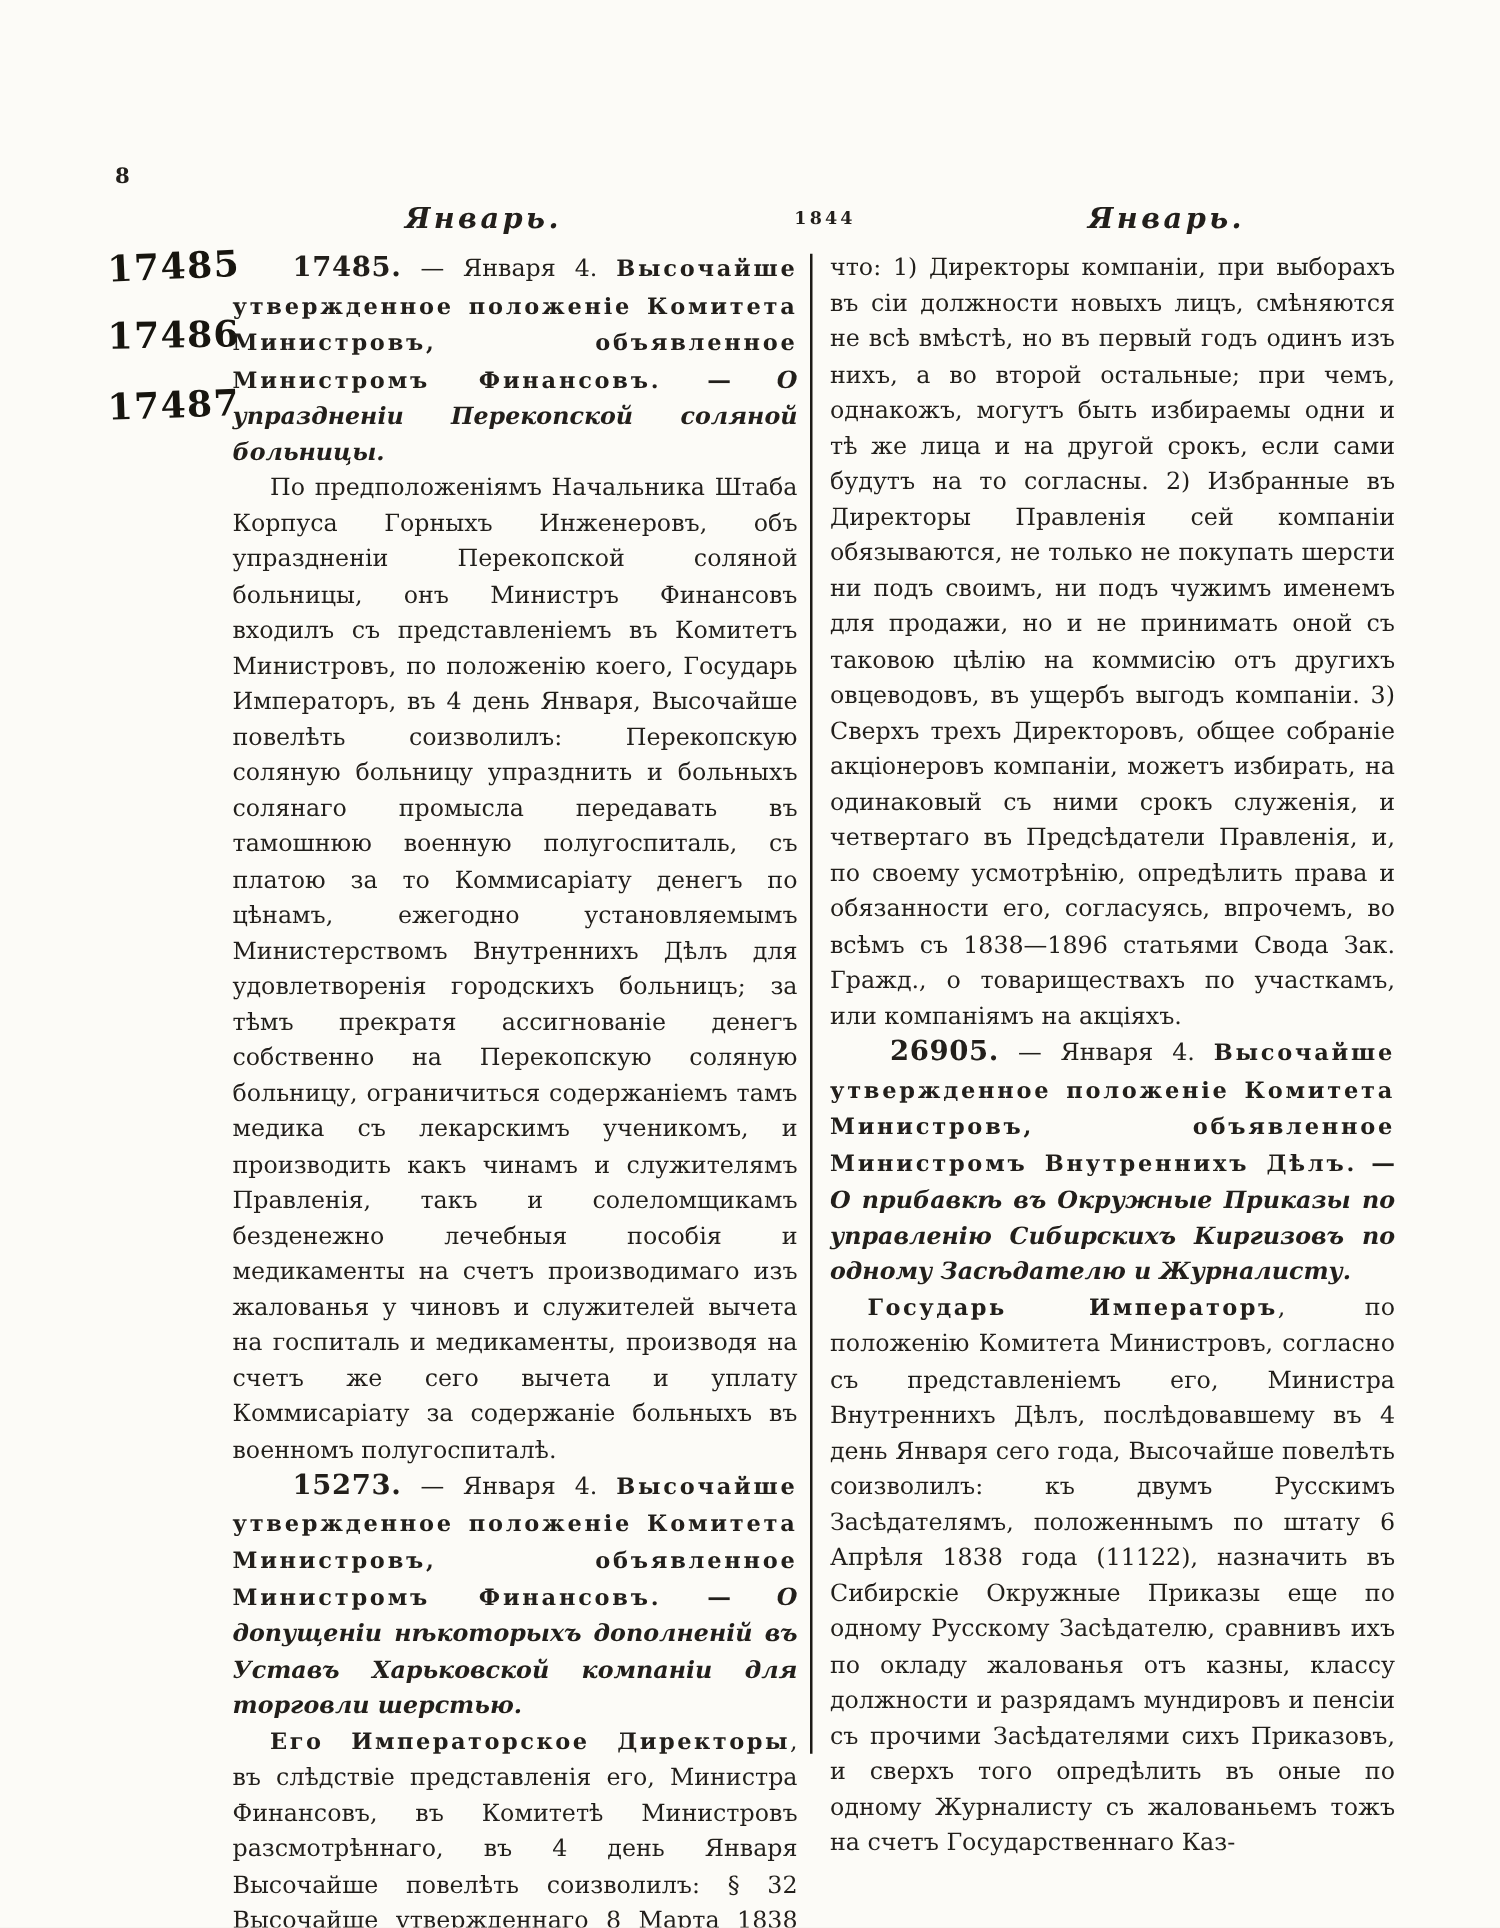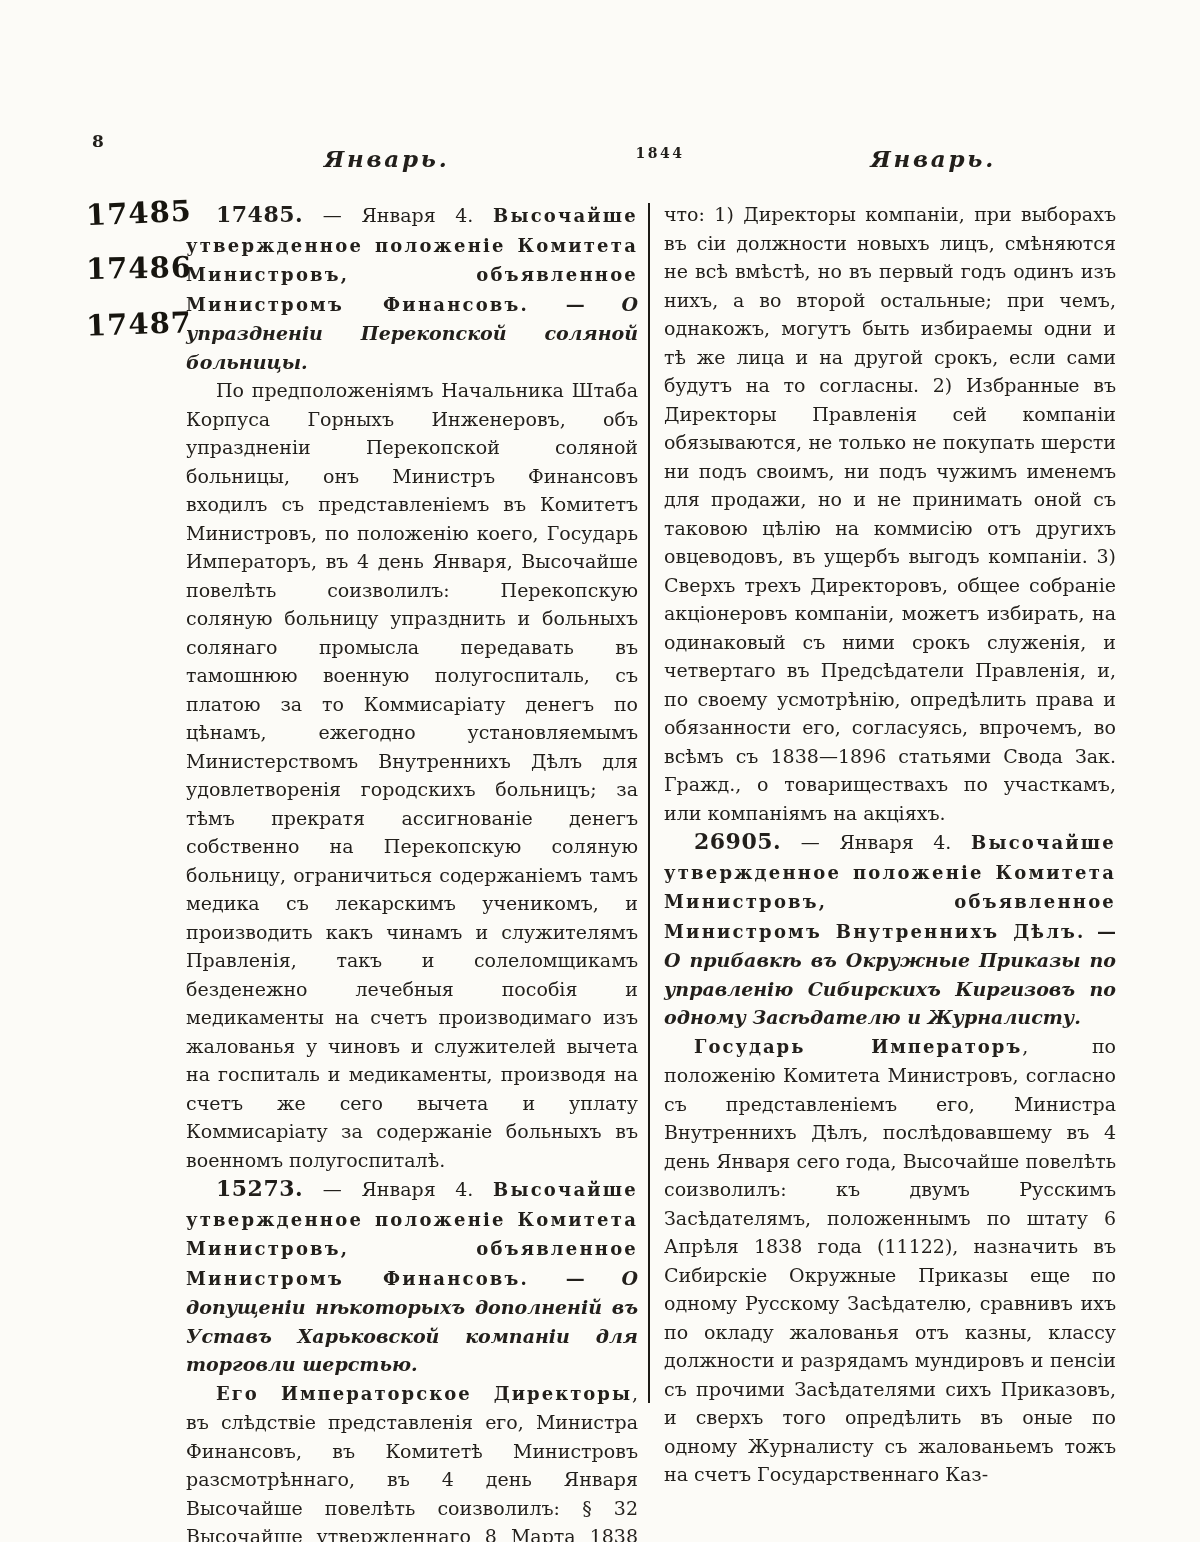--- a/index.html
+++ b/index.html
@@ -20,22 +20,22 @@
     font-size: 17px; font-weight: bold;
   }
   .header-title {
     position: absolute; top: 116px; left: 185px; width: 950px;
     text-align: center;
     font-size: 27px; font-weight: bold;
     letter-spacing: 0.32em; word-spacing: 0.9em;
     white-space: nowrap;
   }
   .subheader {
-    position: absolute; top: 145px; left: 185px; width: 950px;
-    display: flex; align-items: flex-start; gap: 47px;
+    position: absolute; top: 161px; left: 185px; width: 950px;
+    display: flex; align-items: center; gap: 47px;
   }
   .sub-left, .sub-right {
     width: 452px; text-align: center;
     font-style: italic; font-weight: bold;
     font-size: 23px; letter-spacing: 0.12em;
   }
   .sub-center {
     flex: 1; text-align: center;
     font-weight: bold; font-size: 14px; letter-spacing: 0.18em;
   }
@@ -53,21 +53,21 @@
   }
   .col {
     position: absolute; top: 200px; width: 452px;
     text-align: justify;
     font-size: 19px; line-height: 28.5px;
   }
   .col-left { left: 186px; }
   .col-right { left: 664px; }
   .col p { margin: 0; text-indent: 30px; }
   .col p.no-indent { text-indent: 0; }
-  .entry-num { font-weight: bold; font-size: 22px; letter-spacing: 0.5px; }
+  .entry-num { font-weight: bold; font-size: 22px; letter-spacing: 0.5px; margin-left: 18px; }
   .entry-date { font-weight: normal; }
   .entry-spaced {
     font-weight: bold; font-size: 18px; letter-spacing: 2.2px;
   }
   .entry-dash { font-weight: bold; }
   .entry-title { font-style: italic; font-weight: bold; }
   .lead-spaced {
     font-weight: bold; font-size: 18px; letter-spacing: 2px;
   }
 </style>

